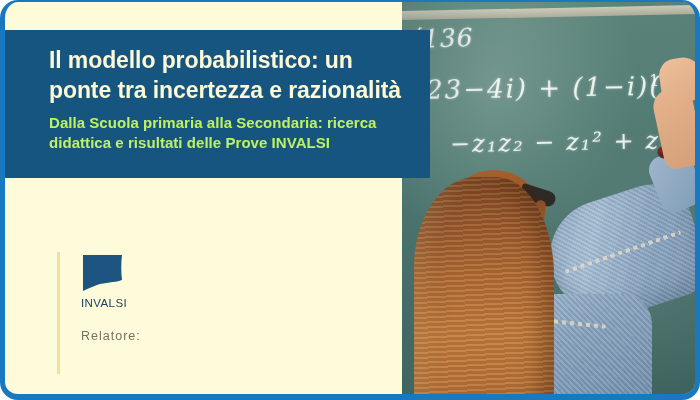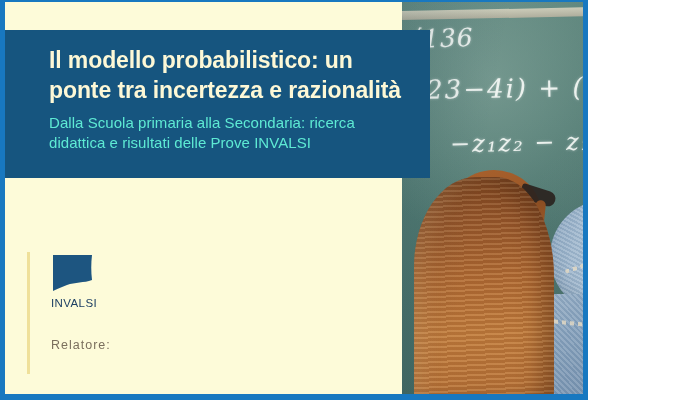--- a/index.html
+++ b/index.html
@@ -8,28 +8,29 @@
   html, body {
     width: 700px;
     height: 400px;
     overflow: hidden;
     background: #ffffff;
     font-family: "Liberation Sans", sans-serif;
   }
 
   #banner {
     position: relative;
-    width: 588px;
+    width: 700px;
     height: 400px;
     background: #fdfbd9;
     border-left: 5px solid #1878c0;
     border-right: 5px solid #1878c0;
     border-bottom: 6px solid #1878c0;
     border-top: 2px solid #1878c0;
     overflow: hidden;
+    border-radius: 18px;
   }
 
   
   #photo {
     position: absolute;
     left: 397px;
     top: 0px;
     width: 298px;
     height: 392px;
     overflow: hidden;
@@ -185,32 +186,32 @@
     z-index: 5;
   }
   #title {
     color: #fdf8d6;
     font-size: 23px;
     font-weight: bold;
     line-height: 1.30;
     letter-spacing: -0.1px;
   }
   #subtitle {
-    color: #5eead4;
+    color: #bef264;
     font-size: 15px;
-    font-weight: normal;
+    font-weight: bold;
     line-height: 1.38;
     margin-top: 7px;
     letter-spacing: 0.05px;
   }
 
   
   #footer-block {
     position: absolute;
-    left: 22px;
+    left: 52px;
     top: 250px;
     width: 330px;
     height: 122px;
     z-index: 6;
     display: flex;
   }
   #accent-line {
     width: 3px;
     height: 122px;
     background: #efe09a;
@@ -227,21 +228,21 @@
   #logo-word {
     margin-top: 1px;
     font-size: 11.5px;
     font-weight: normal;
     letter-spacing: 0.4px;
     color: #1d3f63;
     font-family: "Liberation Sans", sans-serif;
   }
 
   
-  #speaker { margin-top: 27px; }
+  #speaker { margin-top: 18px; }
   #speaker-label {
     font-size: 12.5px;
     color: #7a6f5d;
     letter-spacing: 1px;
     line-height: 1.55;
   }
   #speaker-line {
     font-size: 12.5px;
     color: #7a6f5d;
     letter-spacing: .35px;

